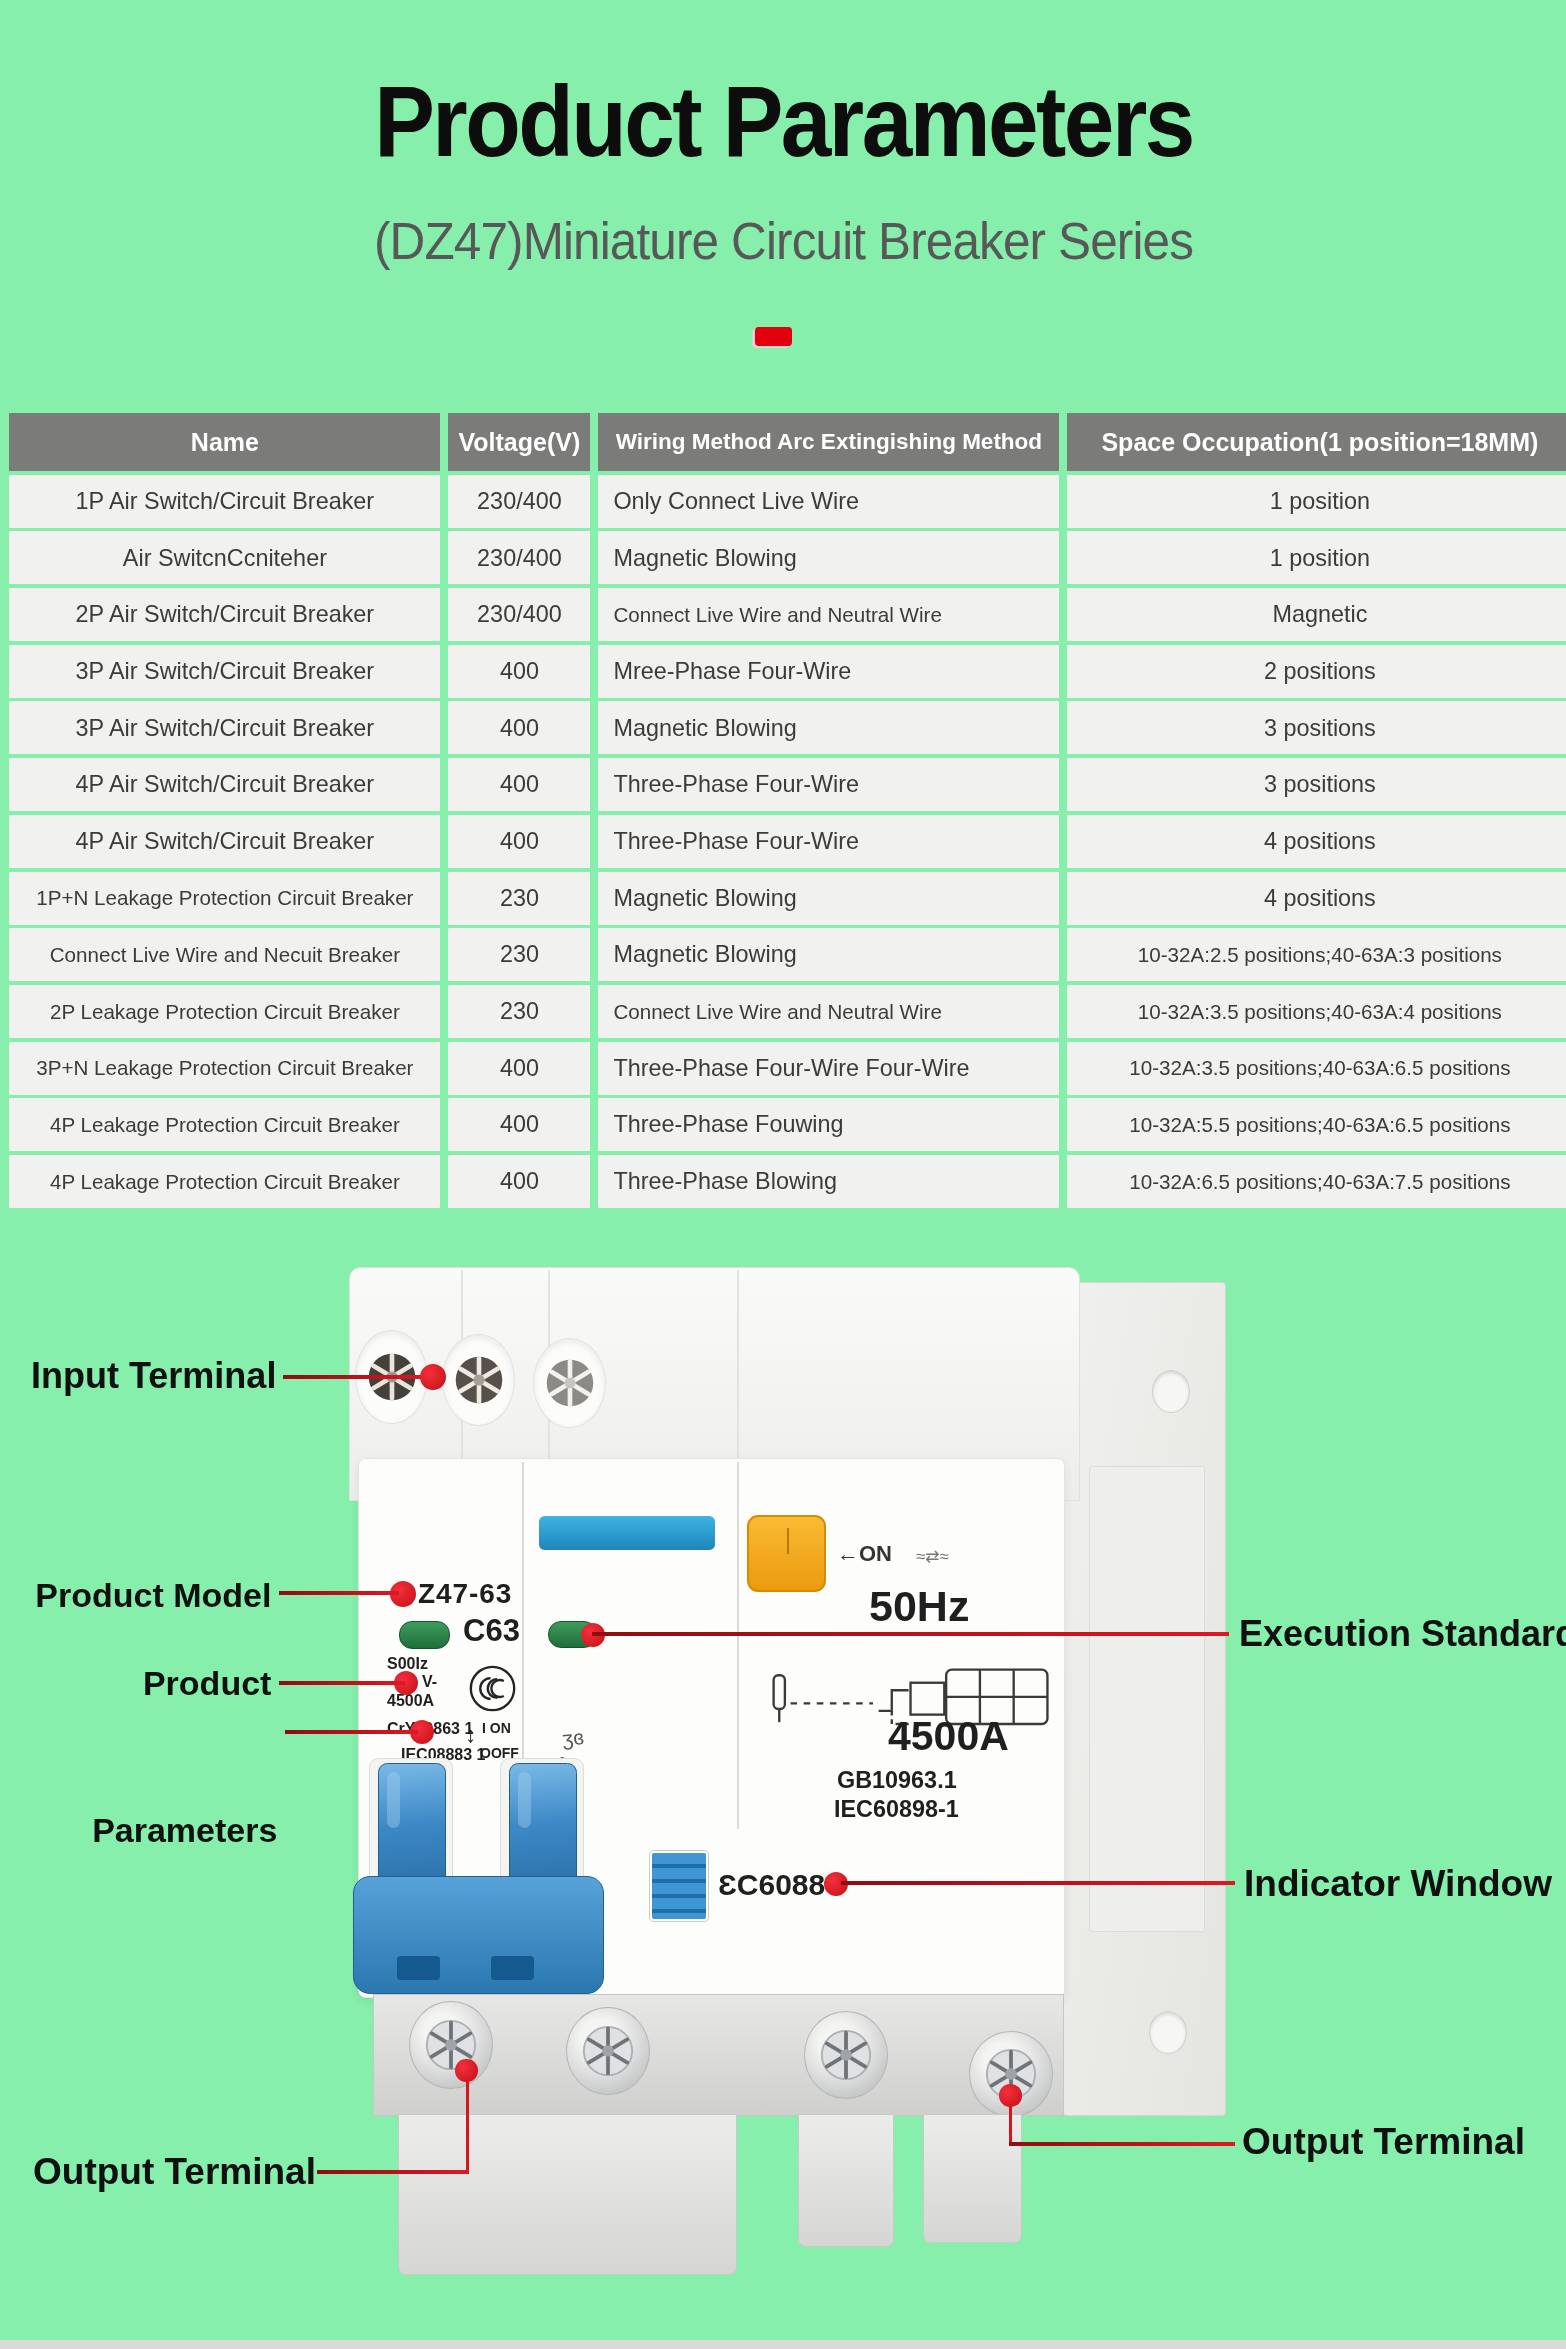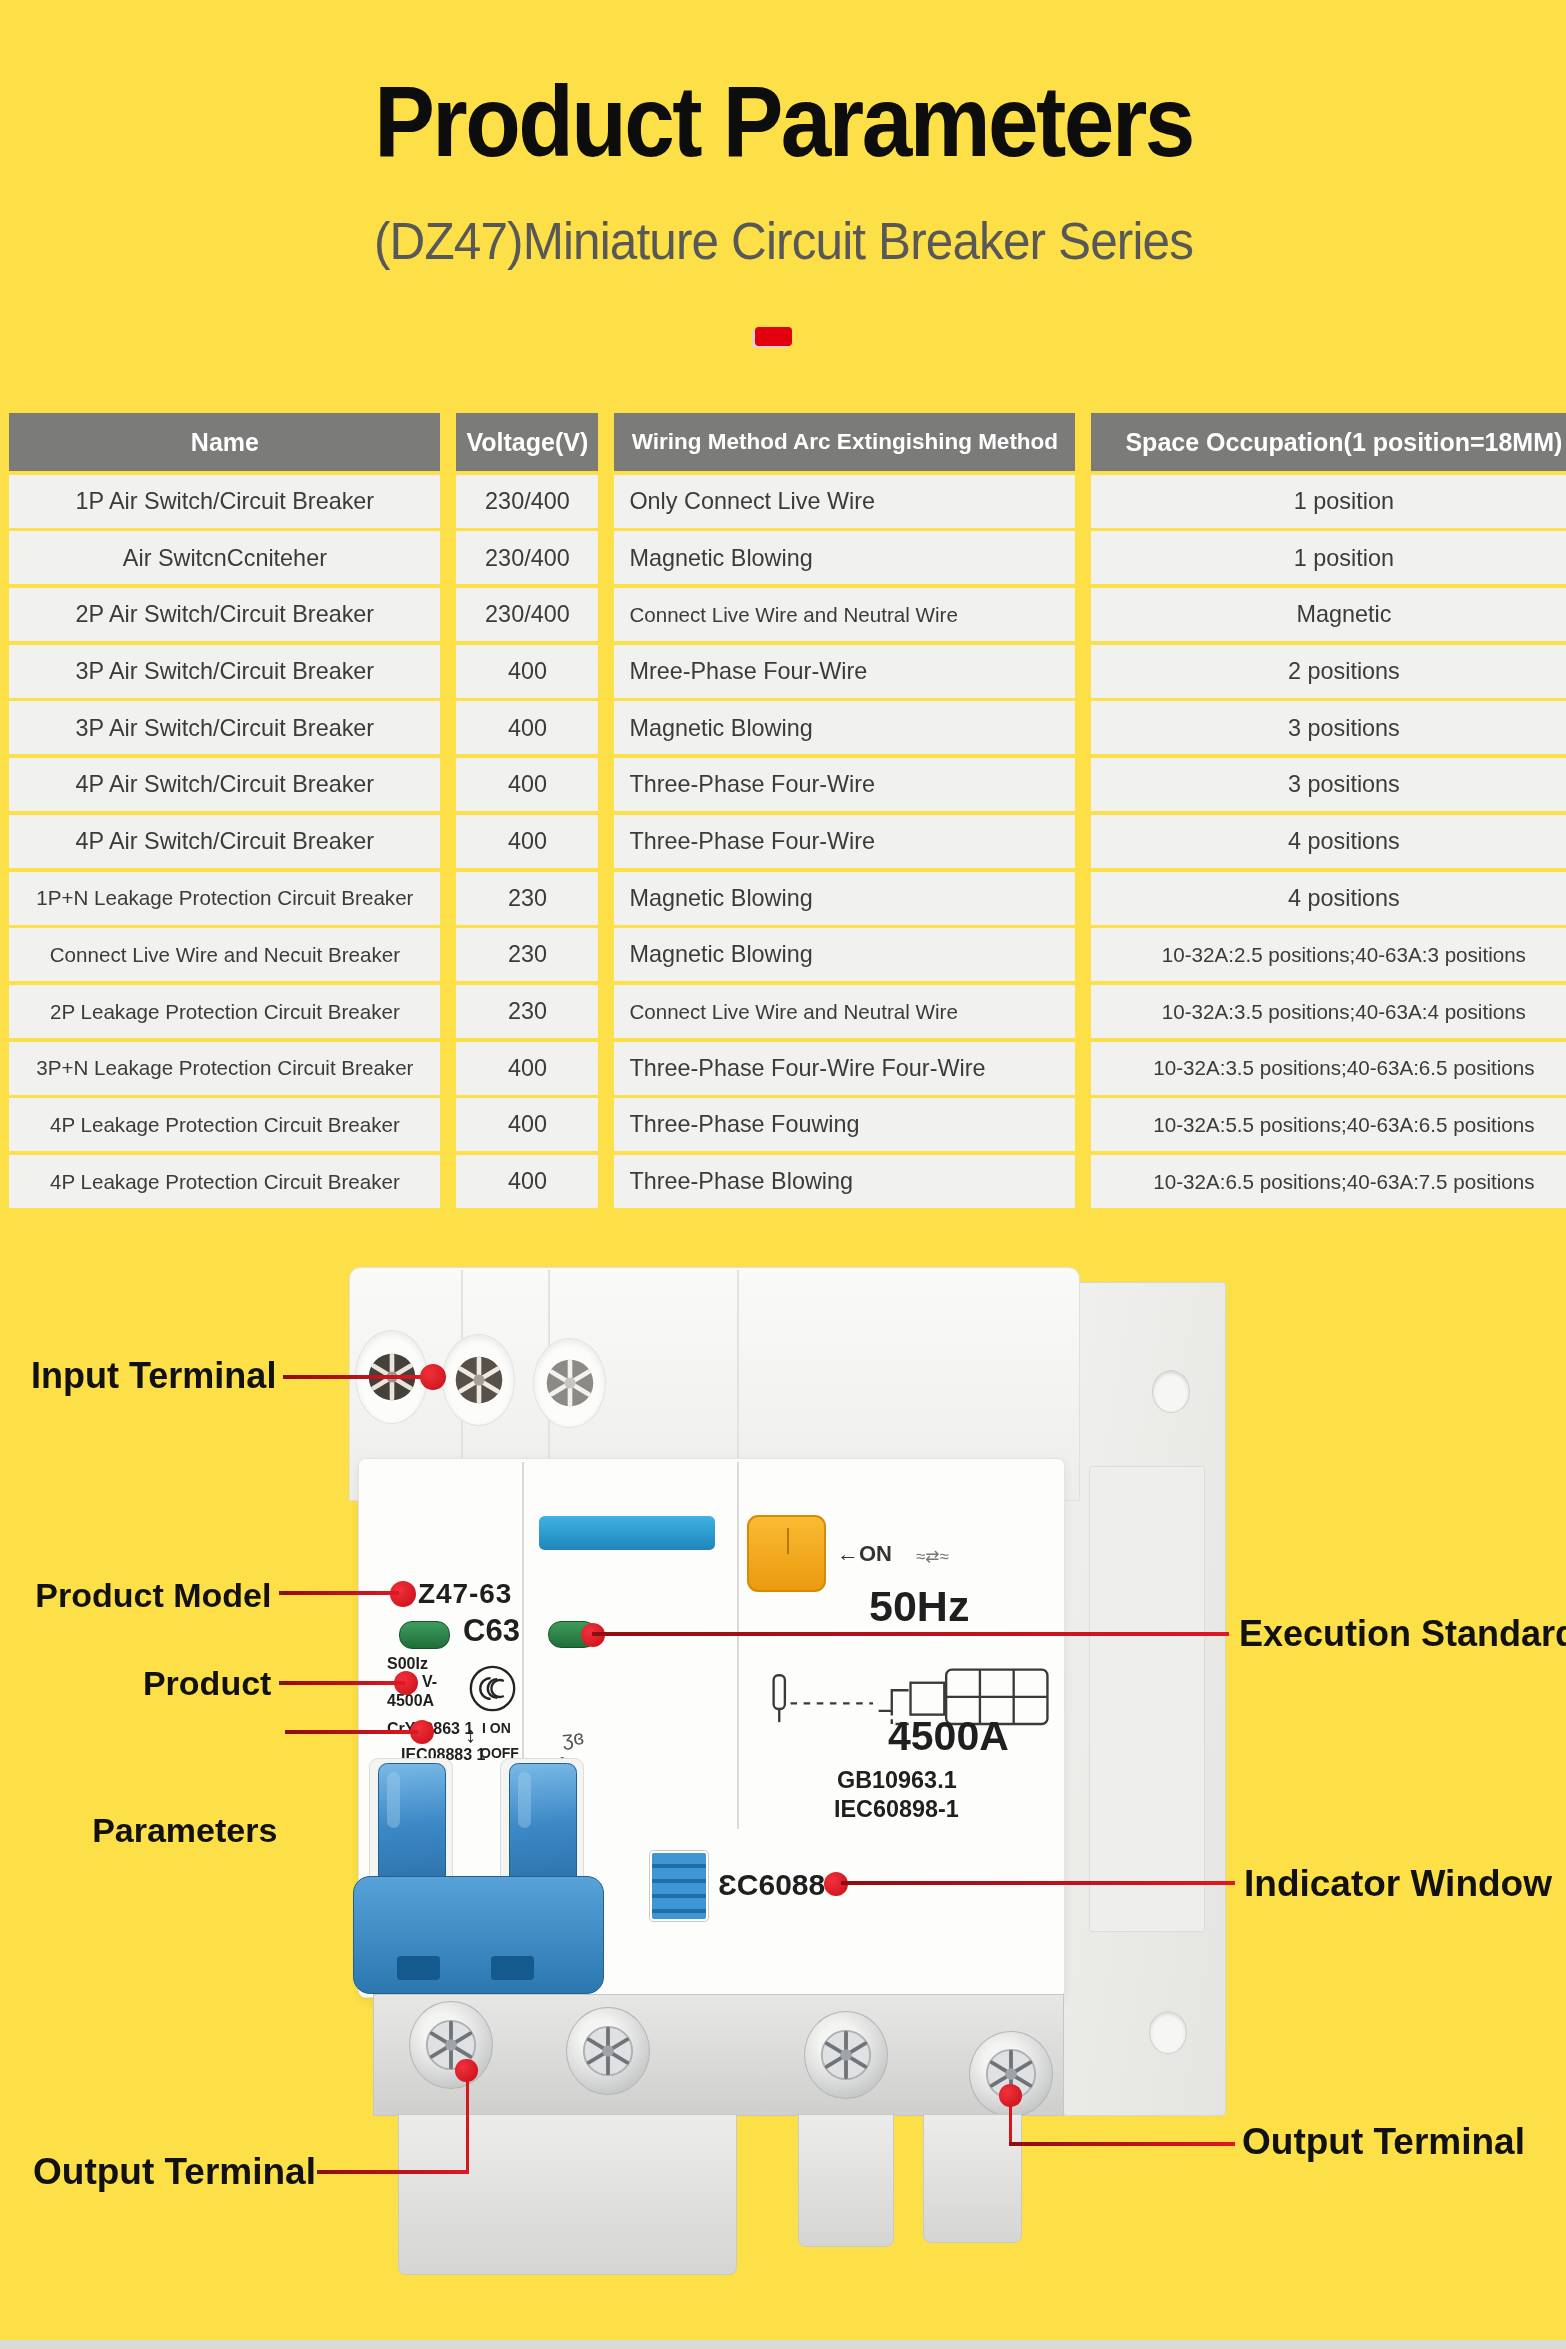--- a/index.html
+++ b/index.html
@@ -1,30 +1,30 @@
 <!DOCTYPE html>
 <html style="font-size:15px"><head>
 <meta charset="utf-8">
 <style>
   html,body{margin:0;padding:0;background:#ffffff;}
   body{font-family:"Liberation Sans","DejaVu Sans",sans-serif;}
-  #stage{position:relative;width:1567px;height:2350px;background:#fde047;overflow:hidden;}
+  #stage{position:relative;width:1567px;height:2350px;background:#86efac;overflow:hidden;}
 
   
   .title{position:absolute;left:0;top:64px;width:1567px;text-align:center;
          font-size:101px;font-weight:bold;color:#0d0d0d;letter-spacing:-2.8px;
          transform:scaleX(.9);transform-origin:center;}
   .subtitle{position:absolute;left:0;top:212px;width:1567px;text-align:center;
             font-size:51px;color:#585858;letter-spacing:-0.9px;transform:scaleX(.97);}
   .red-pill{position:absolute;left:755px;top:327px;width:37px;height:19px;border-radius:3.7px;
             background:#e2000f;box-shadow:-2.8px 1.9px 0 #eccfcf;}
 
   
   #spec-table{position:absolute;left:9.4px;top:413px;width:1548px;}
-  .trow{display:grid;grid-template-columns:431px 142px 461px 505px;column-gap:16px;margin-bottom:3.7px;}
+  .trow{display:grid;grid-template-columns:431px 142px 461px 505px;column-gap:8px;margin-bottom:3.7px;}
   .trow .cell{height:53px;display:flex;align-items:center;justify-content:center;
               background:#f1f1ef;color:#3b3b3b;font-size:23.4px;text-align:center;line-height:1.05;}
   .trow .cell.c2{justify-content:flex-start;padding-left:15px;text-align:left;}
   .trow .cell.tight{font-size:20.6px;}
   .trow.head .cell{height:58px;background:#7b7b79;color:#ffffff;font-size:25px;font-weight:600;}
   .trow.head .cell.c2{justify-content:center;padding-left:0;}
   .trow.head .cell.tight{font-size:22.5px;}
 
   
   .dev{position:absolute;}

